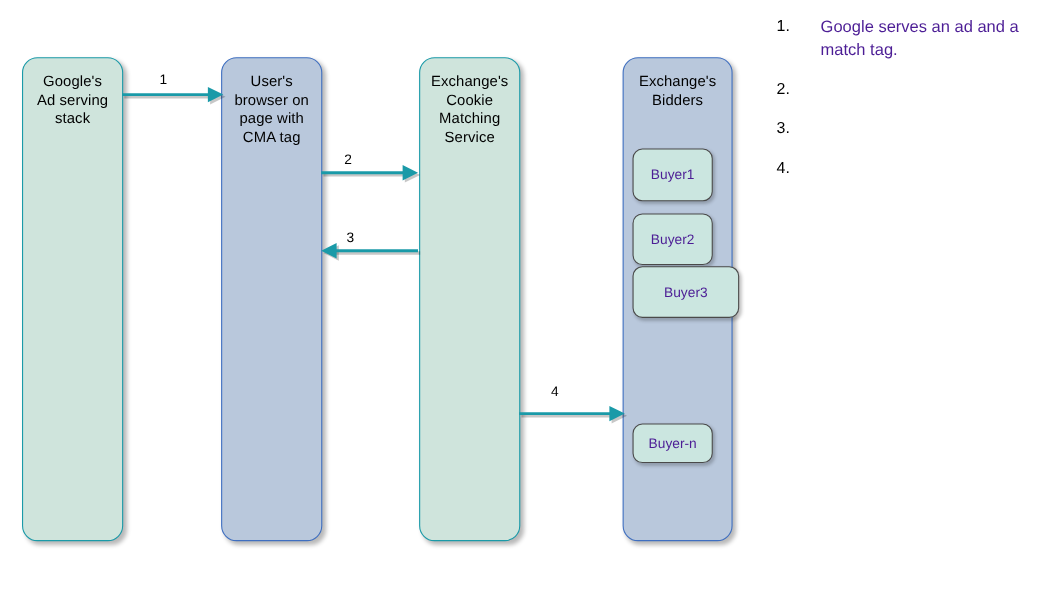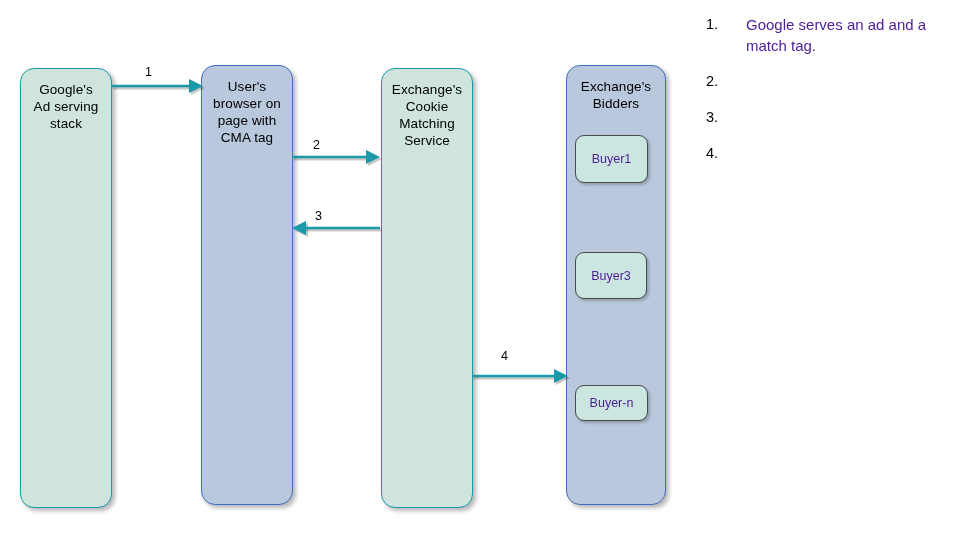--- a/index.html
+++ b/index.html
@@ -31,26 +31,24 @@
     padding-top: 12px;
     font-size: 13.5px;
     line-height: 17px;
     color: #000000;
     letter-spacing: 0.1px;
     white-space: pre-line;
   }
   .box-green {
     background: #cfe4dc;
     border: 1.4px solid #1a9aa8;
-    margin-top: 16px;
   }
   .box-blue {
     background: #b9c8dc;
     border: 1.4px solid #3f6fc0;
-    margin-top: 13px;
   }
 
   
   .buyer-box {
     position: absolute;
     box-sizing: border-box;
     background: #cbe6e0;
     border: 1.2px solid #4a4a4a;
     border-radius: 9px;
     display: flex;
@@ -125,21 +123,24 @@
   </div>
 
   <div class="proc-box box-blue" style="left:566px; top:52px; width:100px; height:440px;">
     <div class="label">Exchange's
 Bidders</div>
   </div>
 
   <div class="buyer-box" style="left:575px; top:135px; width:73px; height:48px;">
     <span>Buyer1</span>
   </div>
-  <div class="buyer-box" style="left:575px; top:252px; width:72px; height:47px;">
+  <div class="buyer-box" style="left:575px; top:194px; width:73px; height:47px;">
+    <span>Buyer2</span>
+  </div>
+  <div class="buyer-box" style="left:575px; top:242px; width:97px; height:47px;">
     <span>Buyer3</span>
   </div>
   <div class="buyer-box" style="left:575px; top:385px; width:73px; height:36px;">
     <span>Buyer-n</span>
   </div>
 
   <svg class="arrow-svg" style="left:110px; top:72px;" width="100" height="26">
     <g transform="translate(1,2)">
       <line x1="0" y1="12" x2="82" y2="12" stroke="rgba(0,0,0,0.22)" stroke-width="3" transform="translate(2,2)"></line>
       <polygon points="78,5 92,12 78,19" fill="rgba(0,0,0,0.22)" transform="translate(2,2)"></polygon>

